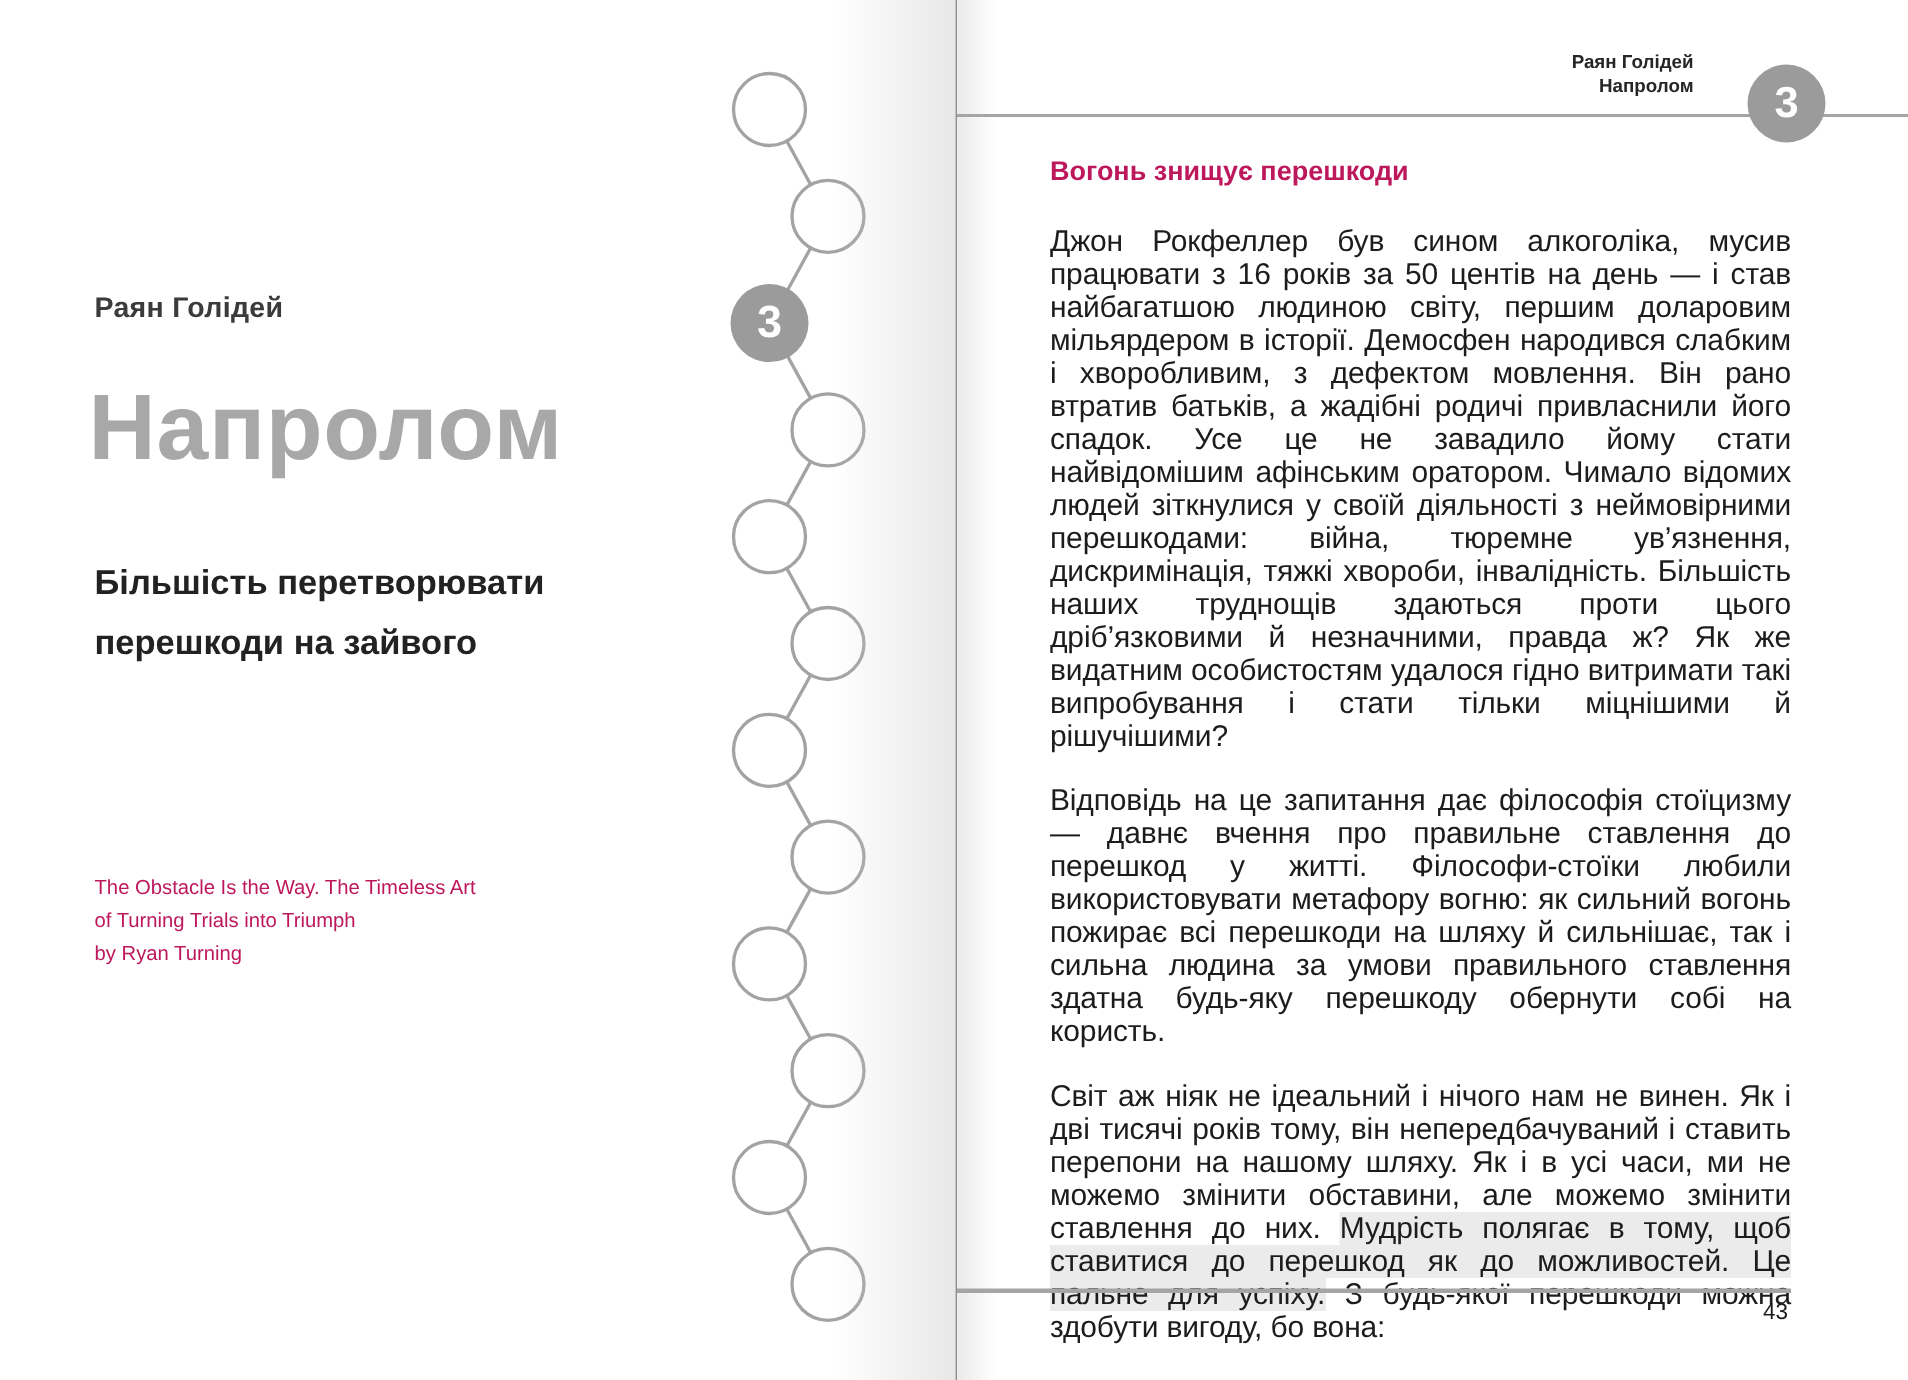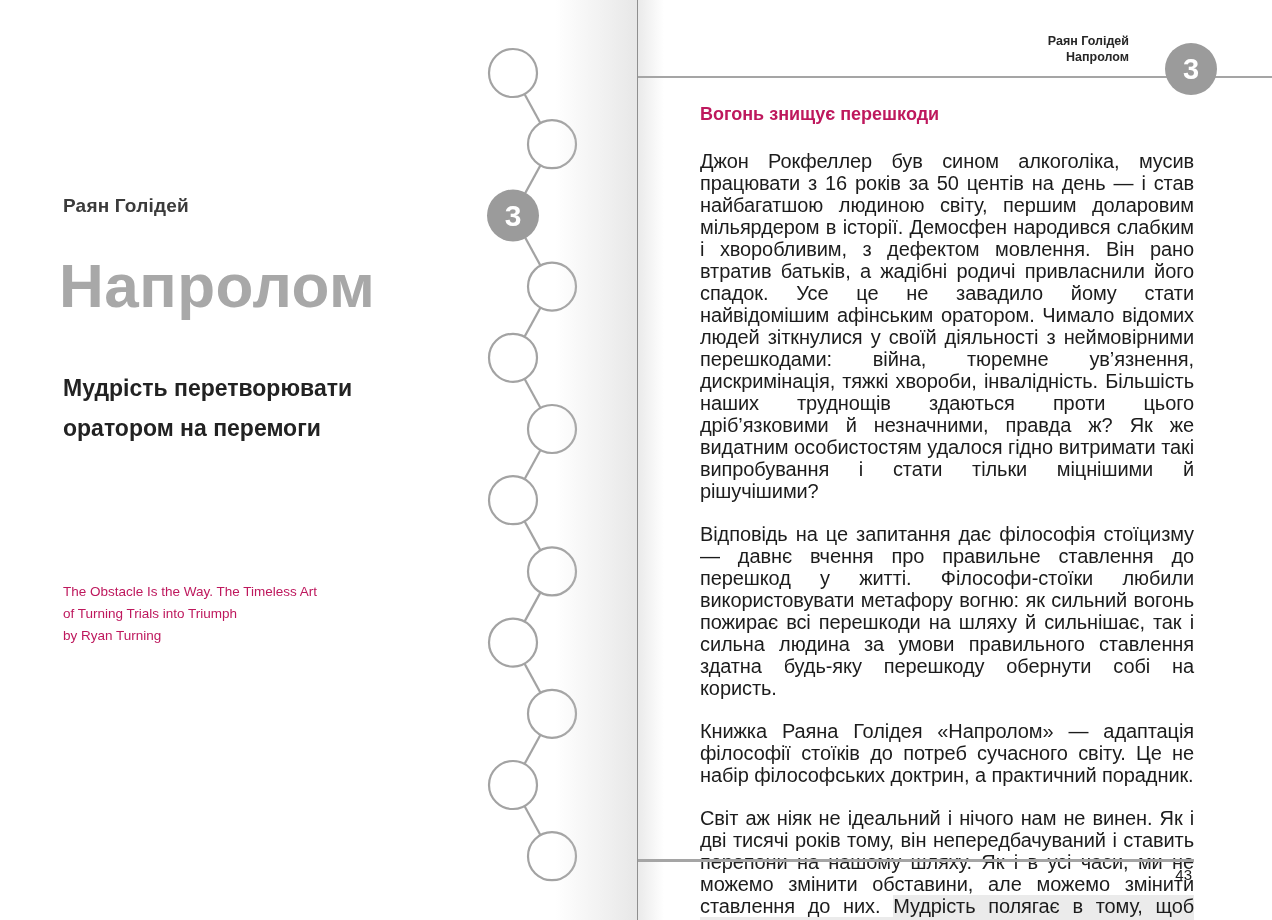--- a/index.html
+++ b/index.html
@@ -49,22 +49,22 @@
 </style>
 </head>
 <body>
 
 <div class="spread">
 
   <div class="left-page">
     <div class="author">Раян Голідей</div>
     <div class="book-title">Напролом</div>
     <div class="subtitle">
-      <div>Мудрість перетворювати</div>
-      <div>оратором на перемоги</div>
+      <div>Більшість перетворювати</div>
+      <div>перешкоди на зайвого</div>
     </div>
     <div class="orig-title">
       <div>The Obstacle Is the Way. The Timeless Art</div>
       <div>of Turning Trials into Triumph</div>
       <div>by Ryan Turning</div>
     </div>
   </div>
 
   <svg class="chain-svg" id="chain-svg" viewBox="0 0 660 920" xmlns="http://www.w3.org/2000/svg">
       <line x1="513" y1="73" x2="552" y2="144.2" stroke="#a3a3a3" stroke-width="2.2"></line>
@@ -103,21 +103,20 @@
       <div>Напролом</div>
     </div>
     <div class="header-rule"></div>
     <div class="chapter-badge">3</div>
 
     <div class="page-body">
       <h2>Вогонь знищує перешкоди</h2>
       <div id="paragraphs">
           <p><span>Джон Рокфеллер був сином алкоголіка, мусив працювати з 16 років за 50 центів на день — і став найбагатшою людиною світу, першим доларовим мільярдером в історії. Демосфен народився слабким і хворобливим, з дефектом мовлення. Він рано втратив батьків, а жадібні родичі привласнили його спадок. Усе це не завадило йому стати найвідомішим афінським оратором. Чимало відомих людей зіткнулися у своїй діяльності з неймовірними перешкодами: війна, тюремне ув’язнення, дискримінація, тяжкі хвороби, інвалідність. Більшість наших труднощів здаються проти цього дріб’язковими й незначними, правда ж? Як же видатним особистостям удалося гідно витримати такі випробування і стати тільки міцнішими й рішучішими?</span></p>
           <p><span>Відповідь на це запитання дає філософія стоїцизму — давнє вчення про правильне ставлення до перешкод у житті. Філософи-стоїки любили використовувати метафору вогню: як сильний вогонь пожирає всі перешкоди на шляху й сильнішає, так і сильна людина за умови правильного ставлення здатна будь-яку перешкоду обернути собі на користь.</span></p>
-          <p><span>Книжка Раяна Голідея «Напролом» — адаптація філософії стоїків до потреб сучасного світу. Це не набір філософських доктрин, а практичний порадник.</span></p>
           <p><span>Світ аж ніяк не ідеальний і нічого нам не винен. Як і дві тисячі років тому, він непередбачуваний і ставить перепони на нашому шляху. Як і в усі часи, ми не можемо змінити обставини, але можемо змінити ставлення до них. </span><span class="hl">Мудрість полягає в тому, щоб ставитися до перешкод як до можливостей. Це пальне для успіху.</span><span> З будь-якої перешкоди можна здобути вигоду, бо вона:</span></p>
         </div>
       <ul id="bullet-list">
           <li>загартовує нас, робить сильнішими, допомагає подолати труднощі в майбутньому;</li>
         </ul>
     </div>
 
     <div class="footer-rule"></div>
     <div class="page-number">43</div>
   </div>

